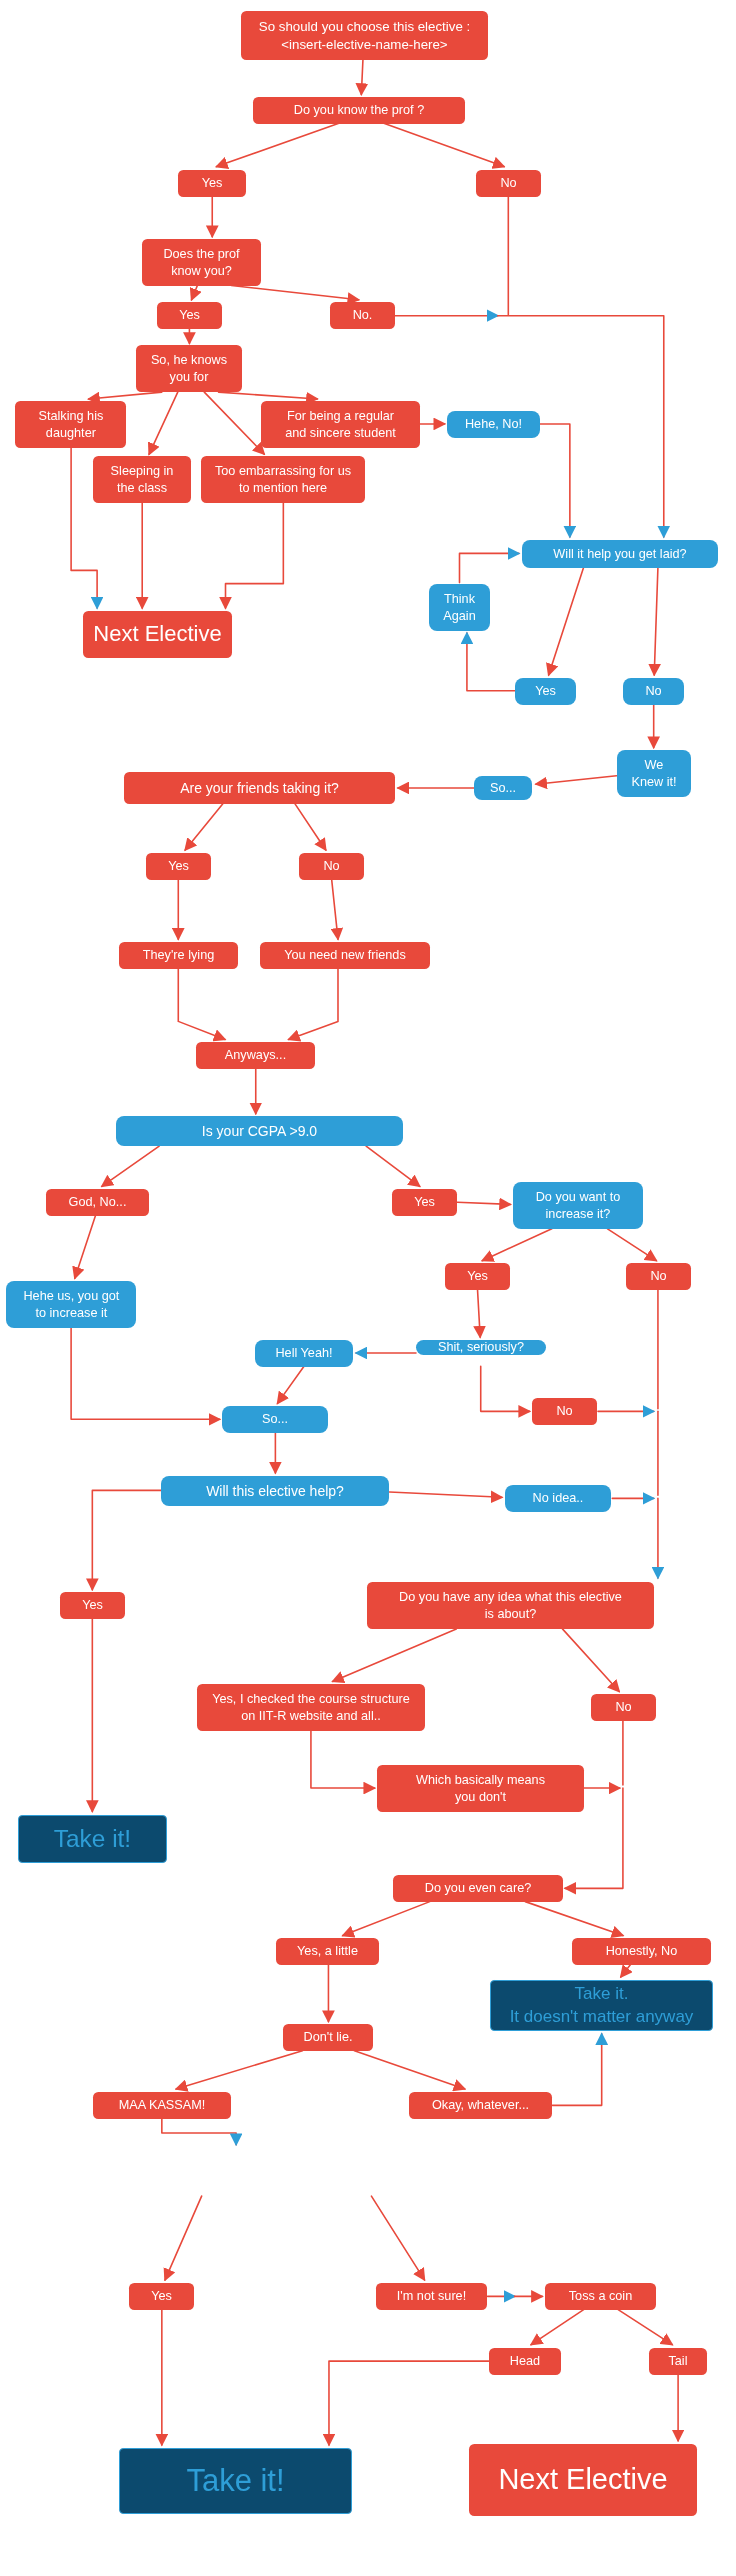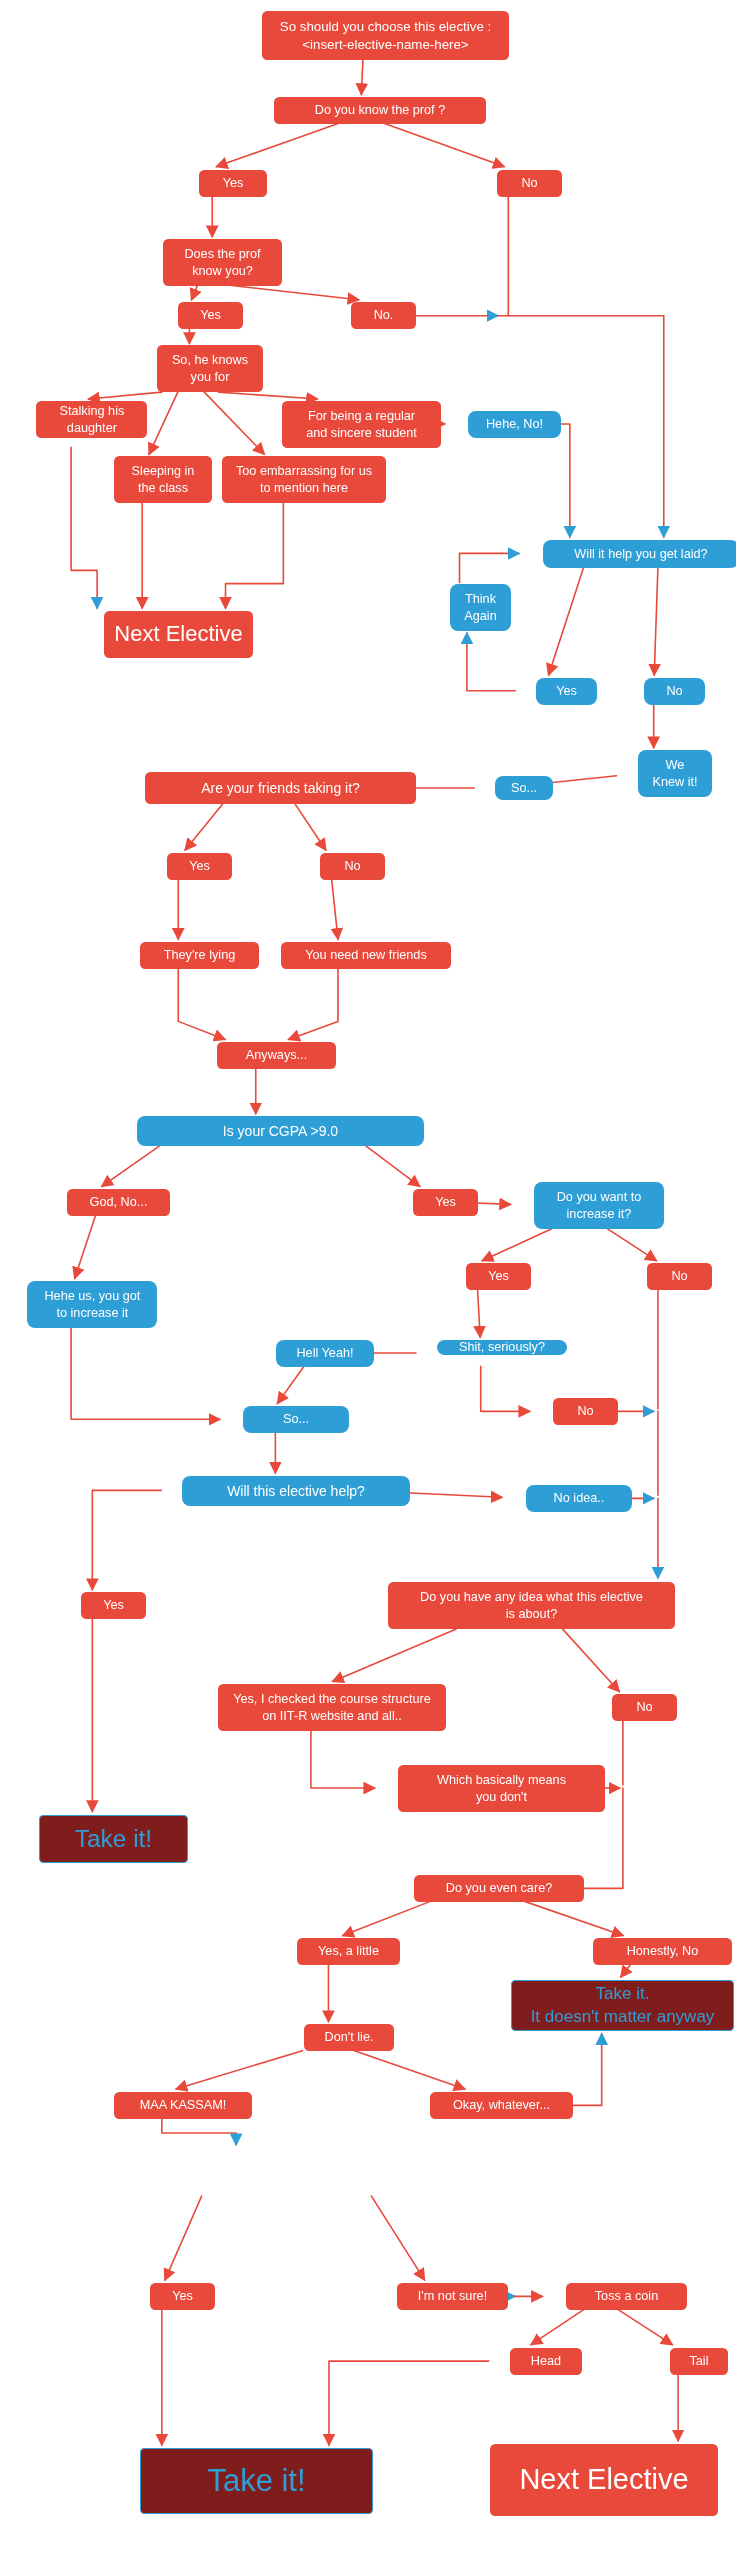--- a/index.html
+++ b/index.html
@@ -6,25 +6,25 @@
   html,body { margin:0; padding:0; background:#ffffff; }
   body { font-family:"Liberation Sans", sans-serif; }
   #canvas { position:relative; width:737px; height:2576px; background:#ffffff; overflow:hidden; }
   #wires { position:absolute; left:0; top:0; }
   .edge { fill:none; stroke:var(--red); stroke-width:3; stroke-linejoin:round; stroke-linecap:round; }
   .node {
     position:absolute; box-sizing:border-box;
     display:flex; align-items:center; justify-content:center;
     text-align:center; border-radius:5.3px;
     color:#fff; font-size:12.7px; line-height:1.3;
-    white-space:pre-line; padding:5px;margin-left:21px;
+    white-space:pre-line; padding:5px;
   }
   .red { background:var(--red); }
   .blue { background:var(--blue);border-radius:8px; }
-  .outline { background:#7f1d1d; border:1.6px solid var(--blue); color:var(--blue); border-radius:4.2px; }
+  .outline { background:#0c4a6e; border:1.6px solid var(--blue); color:var(--blue); border-radius:4.2px; }
 </style>
 </head>
 <body>
 
 <div id="canvas">
 
   <svg id="wires" width="737" height="2576" viewBox="0 0 1389 4855">
     <defs>
       <marker id="ar" markerWidth="8" markerHeight="8" refX="7" refY="4" orient="auto">
         <path d="M0,0 L8,4 L0,8 Z" style="fill:var(--red)"></path>
@@ -116,21 +116,21 @@
 &lt;insert-elective-name-here&gt;</div>
   <div class="node red" style="left:253px;top:97px;width:212px;height:26.5px">Do you know the prof ?</div>
   <div class="node red" style="left:178px;top:170px;width:68px;height:26.5px">Yes</div>
   <div class="node red" style="left:476px;top:170px;width:65px;height:26.5px">No</div>
   <div class="node red" style="left:142px;top:239px;width:119px;height:47px">Does the prof
 know you?</div>
   <div class="node red" style="left:157px;top:302px;width:65px;height:26.5px">Yes</div>
   <div class="node red" style="left:330px;top:302px;width:65px;height:26.5px">No.</div>
   <div class="node red" style="left:136px;top:345px;width:106px;height:47px">So, he knows
 you for</div>
-  <div class="node red" style="left:15.4px;top:401px;width:111px;height:37px">Stalking his
+  <div class="node red" style="left:15.4px;top:401px;width:111px;height:47px">Stalking his
 daughter</div>
   <div class="node red" style="left:261px;top:401px;width:159px;height:47px">For being a regular
 and sincere student</div>
   <div class="node blue" style="left:447px;top:411px;width:93px;height:26.5px">Hehe, No!</div>
   <div class="node red" style="left:93px;top:456px;width:98px;height:47px">Sleeping in
 the class</div>
   <div class="node red" style="left:201px;top:456px;width:164px;height:47px">Too embarrassing for us
 to mention here</div>
   <div class="node blue" style="left:522px;top:540px;width:196px;height:28px">Will it help you get laid?</div>
   <div class="node blue" style="left:429px;top:584px;width:61px;height:47px">Think
@@ -174,20 +174,20 @@
   <div class="node red" style="left:393px;top:1875px;width:170px;height:26.5px">Do you even care?</div>
   <div class="node red" style="left:276px;top:1938px;width:103px;height:26.5px">Yes, a little</div>
   <div class="node red" style="left:572px;top:1938px;width:139px;height:26.5px">Honestly, No</div>
   <div class="node red" style="left:283px;top:2024px;width:90px;height:26.5px">Don't lie.</div>
   <div class="node outline" style="left:490px;top:1980px;width:223px;height:51px;font-size:17px">Take it.
 It doesn't matter anyway</div>
   <div class="node red" style="left:93px;top:2092px;width:138px;height:26.5px">MAA KASSAM!</div>
   <div class="node red" style="left:409px;top:2092px;width:143px;height:26.5px">Okay, whatever...</div>
   <div class="node red" style="left:129px;top:2283px;width:65px;height:26.5px">Yes</div>
   <div class="node red" style="left:376px;top:2283px;width:111px;height:26.5px">I'm not sure!</div>
-  <div class="node red" style="left:545px;top:2283px;width:121px;height:26.5px">Toss a coin</div>
+  <div class="node red" style="left:545px;top:2283px;width:111px;height:26.5px">Toss a coin</div>
   <div class="node red" style="left:489px;top:2348px;width:72px;height:26.5px">Head</div>
   <div class="node red" style="left:649px;top:2348px;width:58px;height:26.5px">Tail</div>
   <div class="node outline" style="left:119px;top:2448px;width:233px;height:66px;font-size:31px">Take it!</div>
   <div class="node red" style="left:469px;top:2444px;width:228px;height:72px;font-size:29px">Next Elective</div>
 
 </div>
 
 
 </body></html>

